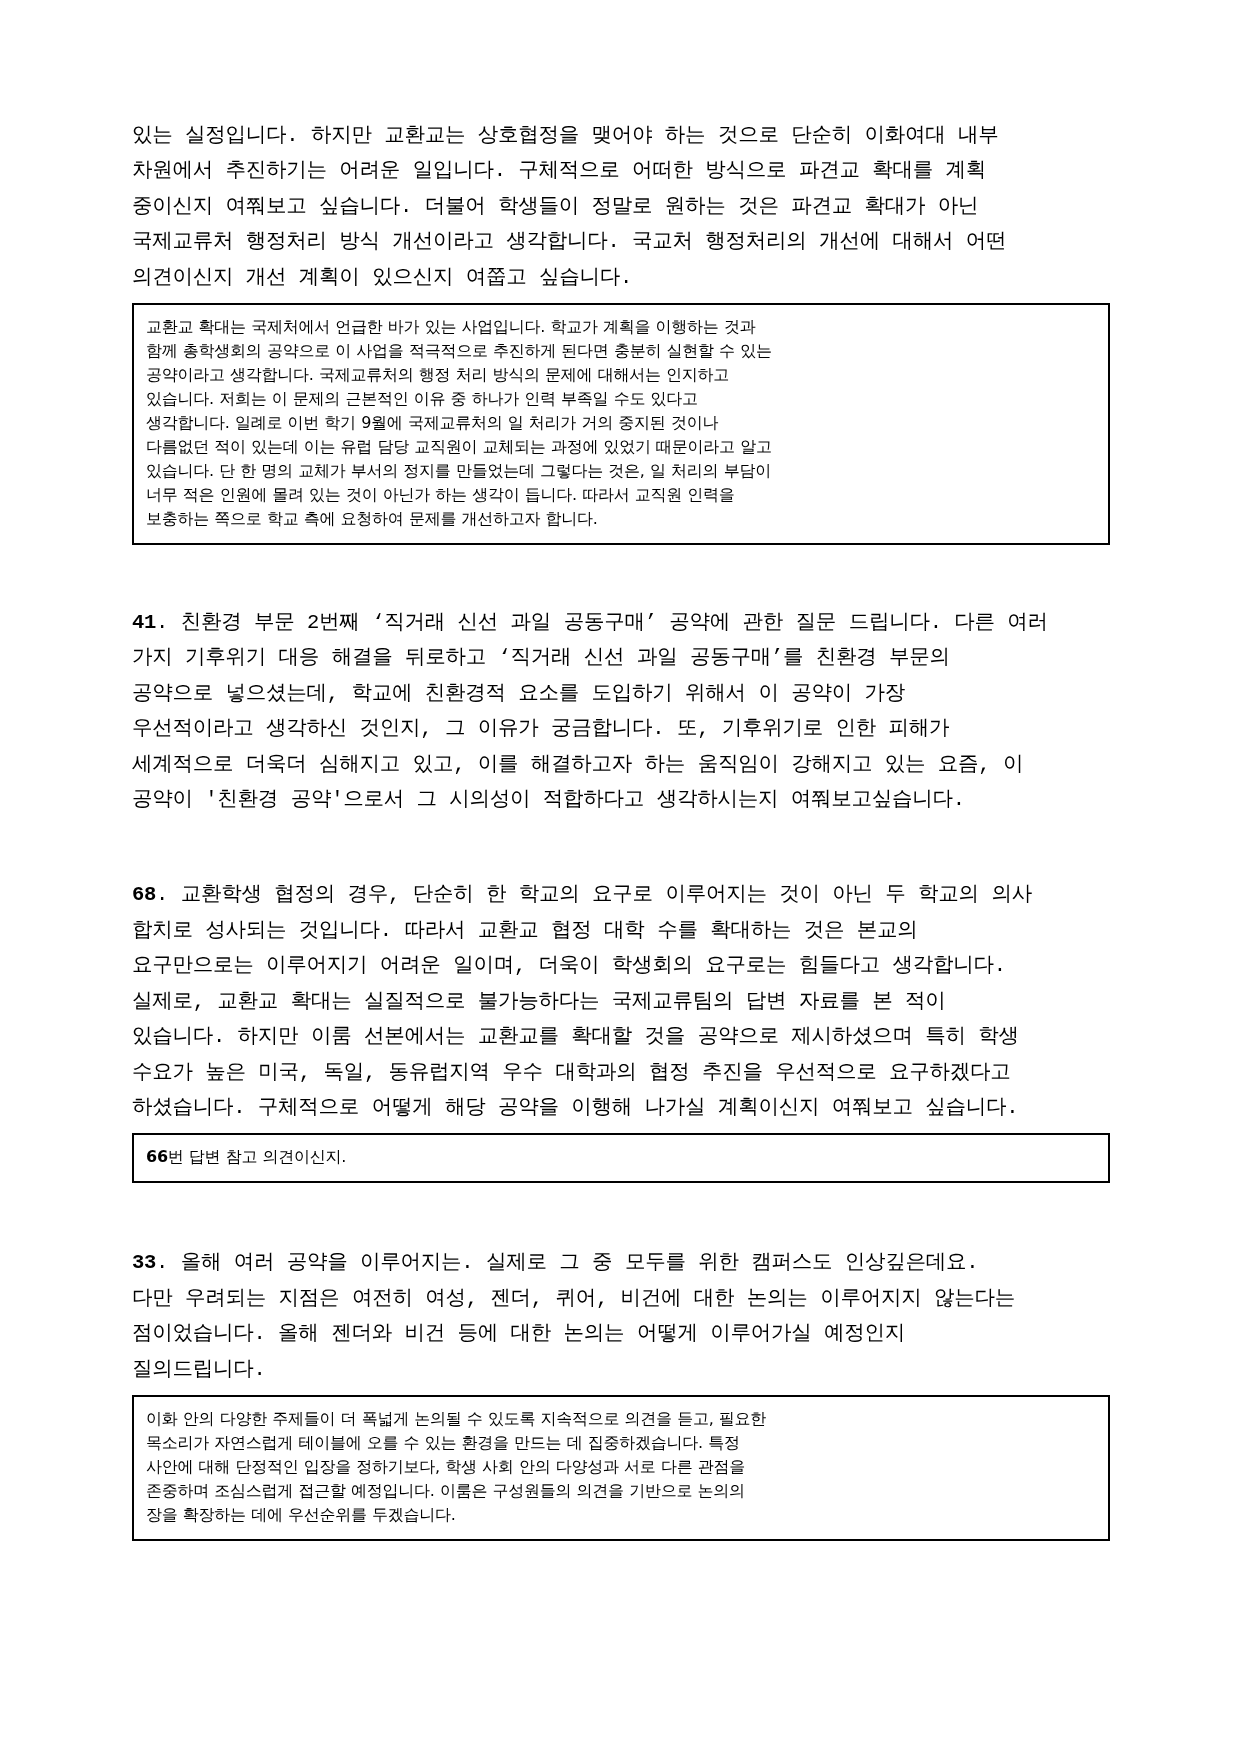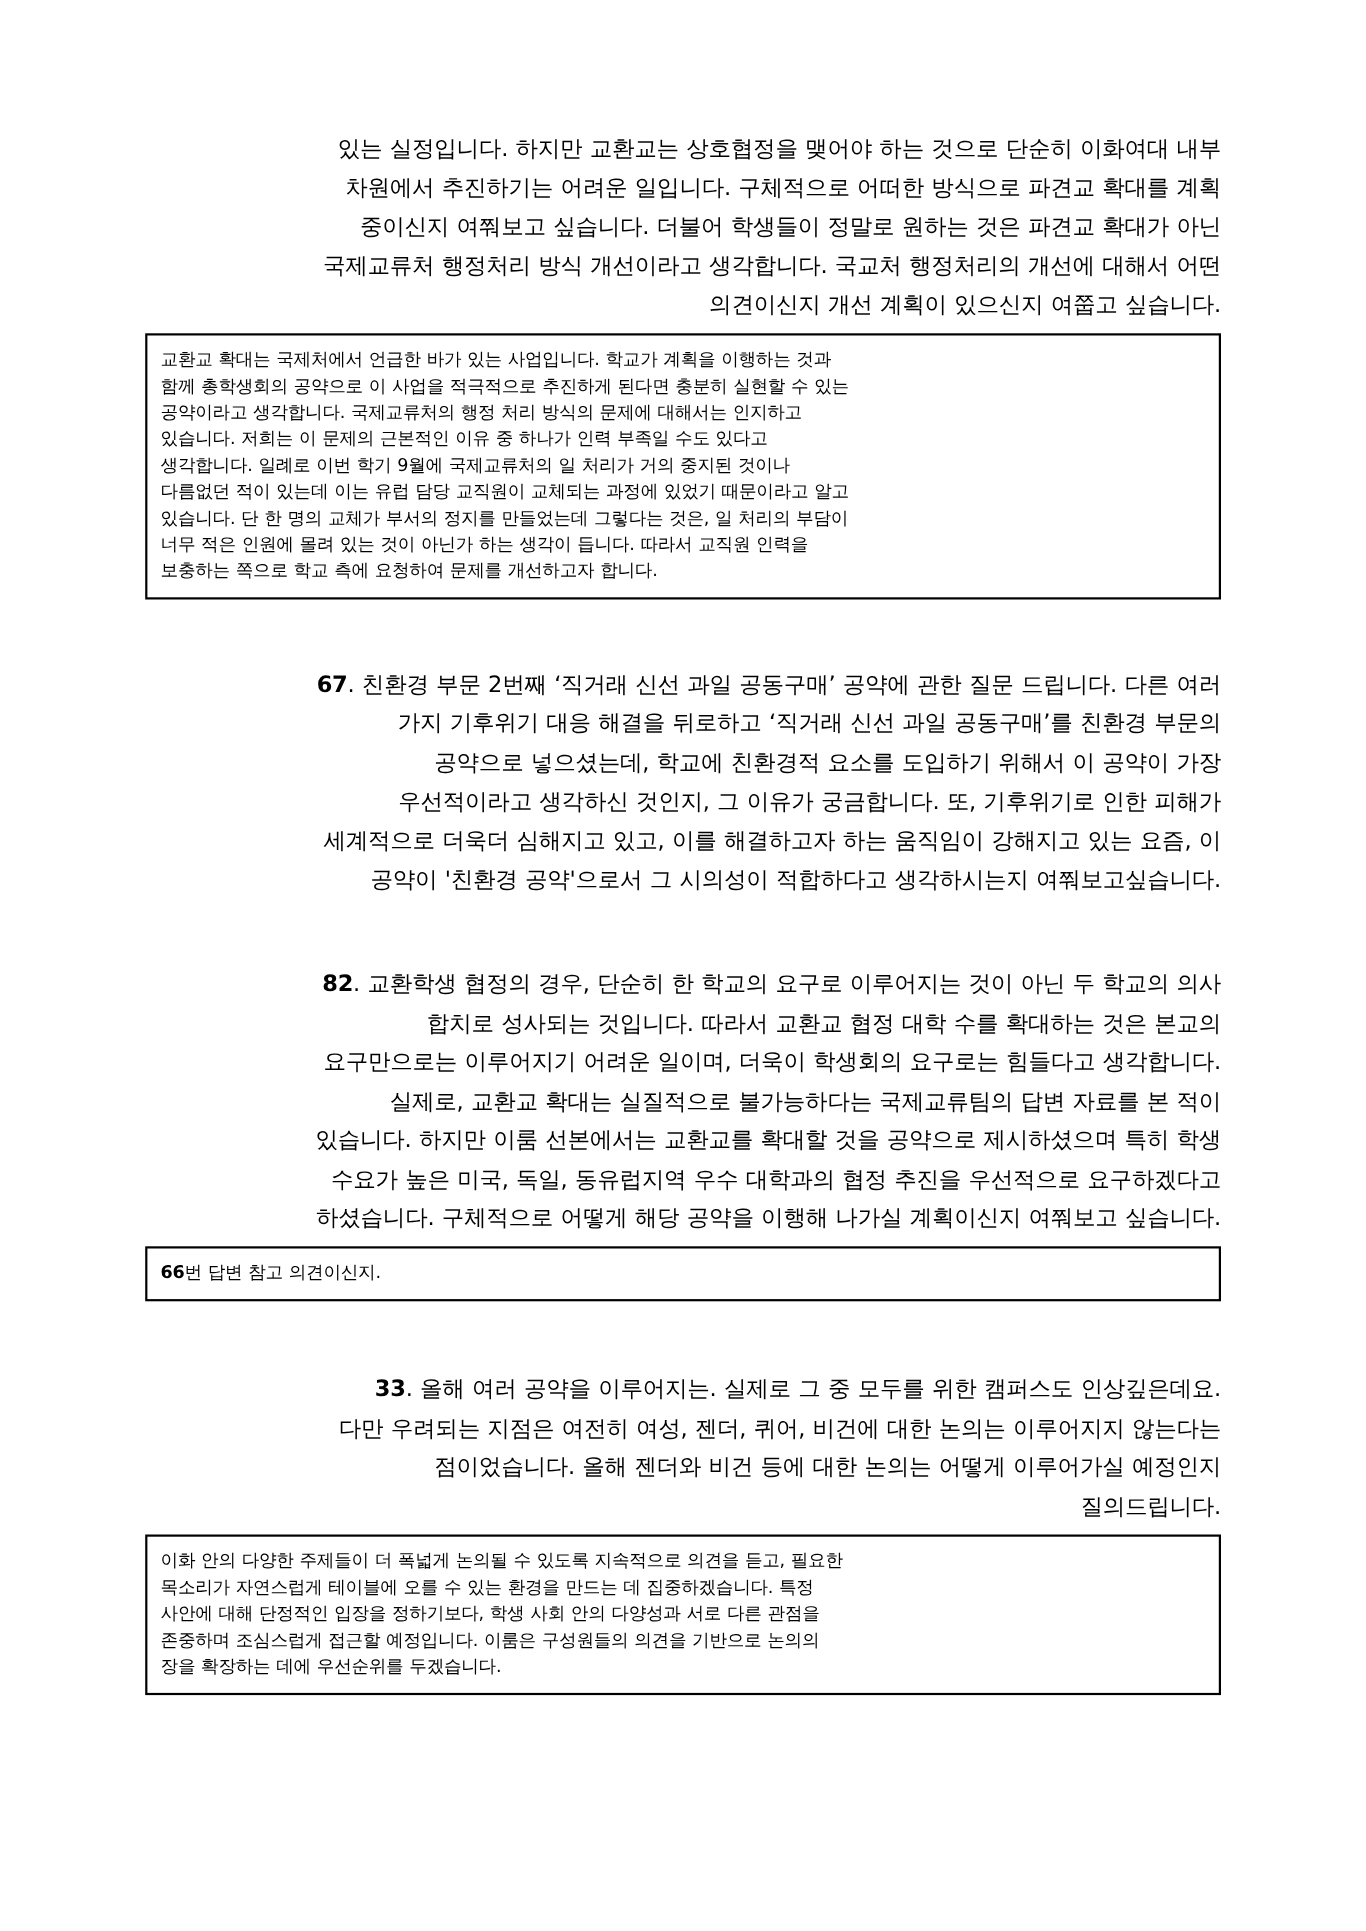--- a/index.html
+++ b/index.html
@@ -28,21 +28,22 @@
     margin: 0;
   }
   .question-text {
     font-size: 20.5px;
     line-height: 35.4px;
     letter-spacing: -0.25px;
     word-spacing: 0.5px;
     margin: 0;
     padding: 0;
     white-space: pre-wrap;
-    text-align: right;
+    text-align: left;
+    font-family: Liberation Mono, monospace;
   }
   .q-num {
     font-weight: bold;
   }
   
   .answer-box {
     border: 2px solid #000000;
     box-sizing: border-box;
     margin-top: 8px;
     padding: 10px 12px 12px 12px;
@@ -89,32 +90,32 @@
 다름없던 적이 있는데 이는 유럽 담당 교직원이 교체되는 과정에 있었기 때문이라고 알고
 있습니다. 단 한 명의 교체가 부서의 정지를 만들었는데 그렇다는 것은, 일 처리의 부담이
 너무 적은 인원에 몰려 있는 것이 아닌가 하는 생각이 듭니다. 따라서 교직원 인력을
 보충하는 쪽으로 학교 측에 요청하여 문제를 개선하고자 합니다.</span></p>
       </div>
     </div>
 
     <div class="group-gap"></div>
 
     <div class="qa-block">
-      <p class="question-text"><span class="q-num">67</span><span>. 친환경 부문 2번째 ‘직거래 신선 과일 공동구매’ 공약에 관한 질문 드립니다. 다른 여러
+      <p class="question-text"><span class="q-num">41</span><span>. 친환경 부문 2번째 ‘직거래 신선 과일 공동구매’ 공약에 관한 질문 드립니다. 다른 여러
 가지 기후위기 대응 해결을 뒤로하고 ‘직거래 신선 과일 공동구매’를 친환경 부문의
 공약으로 넣으셨는데, 학교에 친환경적 요소를 도입하기 위해서 이 공약이 가장
 우선적이라고 생각하신 것인지, 그 이유가 궁금합니다. 또, 기후위기로 인한 피해가
 세계적으로 더욱더 심해지고 있고, 이를 해결하고자 하는 움직임이 강해지고 있는 요즘, 이
 공약이 '친환경 공약'으로서 그 시의성이 적합하다고 생각하시는지 여쭤보고싶습니다.</span></p>
     </div>
 
     <div class="group-gap"></div>
 
     <div class="qa-block">
-      <p class="question-text"><span class="q-num">82</span><span>. 교환학생 협정의 경우, 단순히 한 학교의 요구로 이루어지는 것이 아닌 두 학교의 의사
+      <p class="question-text"><span class="q-num">68</span><span>. 교환학생 협정의 경우, 단순히 한 학교의 요구로 이루어지는 것이 아닌 두 학교의 의사
 합치로 성사되는 것입니다. 따라서 교환교 협정 대학 수를 확대하는 것은 본교의
 요구만으로는 이루어지기 어려운 일이며, 더욱이 학생회의 요구로는 힘들다고 생각합니다.
 실제로, 교환교 확대는 실질적으로 불가능하다는 국제교류팀의 답변 자료를 본 적이
 있습니다. 하지만 이룸 선본에서는 교환교를 확대할 것을 공약으로 제시하셨으며 특히 학생
 수요가 높은 미국, 독일, 동유럽지역 우수 대학과의 협정 추진을 우선적으로 요구하겠다고
 하셨습니다. 구체적으로 어떻게 해당 공약을 이행해 나가실 계획이신지 여쭤보고 싶습니다.</span></p>
       <div class="answer-box">
         <p class="answer-text"><span class="ref-num">66</span><span>번 답변 참고 의견이신지.</span></p>
       </div>
     </div>

